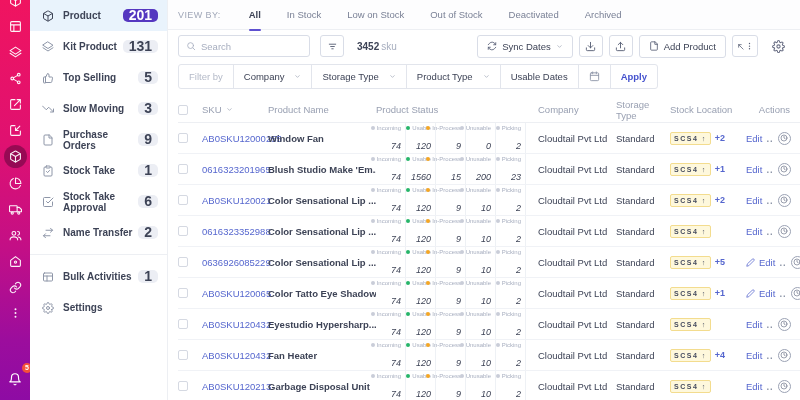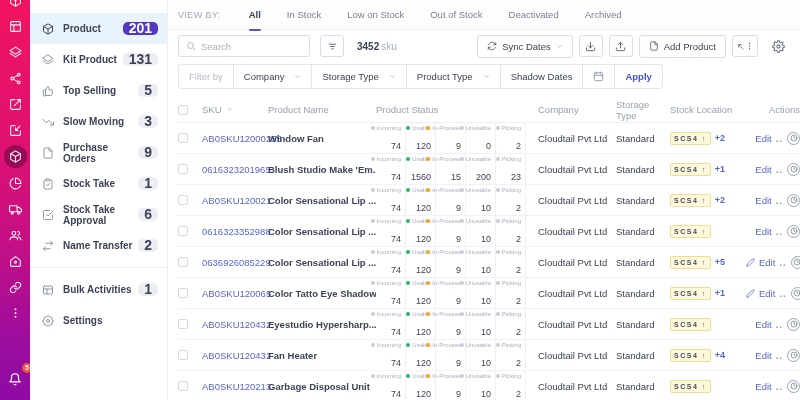--- a/index.html
+++ b/index.html
@@ -14,21 +14,21 @@
   .rail-icon { width:26px; height:26px; flex:none; display:flex; align-items:center; justify-content:center; cursor:pointer; }
   .rail-icon svg { width:13px; height:13px; opacity:.95; }
   .rail-icon.partial { margin-top:-13px; }
   .rail-icon.active { width:23px; height:23px; border-radius:50%; background:rgba(40,0,35,.38); margin:2px 0; }
   .rail-bell { margin-top:auto; position:relative; width:26px; height:26px; display:flex; align-items:center; justify-content:center; cursor:pointer; }
   .rail-bell svg { width:14px; height:14px; }
   .bell-badge { position:absolute; top:-3px; right:-4px; background:#F4503A; color:#fff;
     font-size:7px; line-height:10px; padding:0 3px; border-radius:6px; font-weight:bold; }
 
   
-  .sidebar { width:138px; flex:none; border-right:1px solid #EDEFF3; padding-top:13px;
+  .sidebar { width:138px; flex:none; border-right:1px solid #EDEFF3; 
     display:flex; flex-direction:column; background:#fff; }
   .side-item { height:31px; flex:none; display:flex; align-items:center; padding:0 9px 0 12px;
     font-size:10px; font-weight:bold; color:#3D4356; cursor:pointer; }
   .side-item .sicon { width:12px; height:12px; margin-right:9px; color:#8E96A8; display:flex; }
   .side-item .sicon svg { width:12px; height:12px; }
   .side-item .count { margin-left:auto; background:#ECEEF4; color:#3D4356; font-size:14px;
     line-height:13px; padding:0 6px; border-radius:5px; font-weight:bold; }
   .side-item.active { background:#E9F3FC; }
   .side-item.active .sicon { color:#3D4356; }
   .side-item.active .count { background:#5537C0; color:#fff; }
@@ -90,28 +90,28 @@
   .c-check { width:24px; flex:none; display:flex; align-items:center; }
   .checkbox { width:10px; height:10px; border:1px solid #D5D9E2; border-radius:2px; background:#fff; cursor:pointer; }
   .c-sku { width:66px; flex:none; color:#5566CE; cursor:pointer; display:flex; align-items:center; }
   .c-name { width:108px; flex:none; font-weight:bold; color:#3D4356; white-space:nowrap; overflow:hidden; }
   .c-status { width:150px; flex:none; display:flex; }
   .scol { width:30px; flex:none; border-right:1px solid #EEF1F5; padding:2px 4px 2px 0; text-align:right; }
   .scol .lab { display:flex; align-items:center; justify-content:flex-end; gap:2px;
     font-size:6px; color:#A8AFC0; white-space:nowrap; }
   .dot { width:4px; height:4px; border-radius:50%; background:#C9CDD8; flex:none; }
   .dot.g { background:#27B56A; } .dot.o { background:#F5A623; }
-  .scol .num { font-size:9px; color:#3D4356; margin-top:10px; }
+  .scol .num { font-size:9px; color:#3D4356; margin-top:10px;font-style:italic; }
   .c-company { width:86px; flex:none; padding-left:12px; white-space:nowrap; }
   .c-storage { width:58px; flex:none; padding-left:4px; }
   .c-location { width:76px; flex:none; display:flex; align-items:center; gap:4px; }
   .loc-badge { background:#FEF8DC; border:1px solid #F3DC8E; border-radius:2px; padding:2px 3px;
     font-size:7px; letter-spacing:1.5px; font-weight:bold; color:#454B5E; cursor:pointer; white-space:nowrap; }
   .loc-extra { color:#5566CE; font-size:9px; font-weight:bold; cursor:pointer; }
-  .c-actions { flex:1; display:flex; align-items:center; justify-content:flex-end; gap:4px; color:#5566CE; }
+  .c-actions { flex:1; display:flex; align-items:center; justify-content:flex-end; gap:4px; padding-right:10px; color:#5566CE; }
   .pencil-ic { color:#5566CE; display:flex; } .pencil-ic svg { width:9px; height:9px; }
   .edit-link { cursor:pointer; }
   .act-dots { color:#8E96A8; letter-spacing:1px; font-weight:bold; cursor:pointer; }
   .hist { width:13px; height:13px; border:1px solid #9BA2B4; border-radius:50%; flex:none;
     display:flex; align-items:center; justify-content:center; color:#6A7186; cursor:pointer; }
   .hist svg { width:8px; height:8px; }
 
   
   .thead .c-sku { color:#99A0B2; } 
   .thead .c-name, .thead .c-status, .thead .c-company, .thead .c-storage { font-weight:normal; color:#99A0B2; }
@@ -437,21 +437,21 @@
       </div>
       <div class="fseg">
         <span>Product Type</span>
           <span style="display: flex;">
             <svg viewBox="0 0 24 24" fill="none" stroke="currentColor" stroke-width="2" stroke-linecap="round" stroke-linejoin="round">
               <path d="m6 9 6 6 6-6"></path>
             </svg>
           </span>
       </div>
       <div class="fseg">
-        <span>Shadow Dates</span>
+        <span>Usable Dates</span>
       </div>
       <div class="fseg cal">
         <span style="display: flex;">
             <svg viewBox="0 0 24 24" fill="none" stroke="currentColor" stroke-width="2" stroke-linecap="round" stroke-linejoin="round">
               <rect x="3" y="4" width="18" height="17" rx="2"></rect>
               <path d="M16 2v4M8 2v4M3 9.5h18"></path>
             </svg>
           </span>
       </div>
       <div class="fseg apply">

